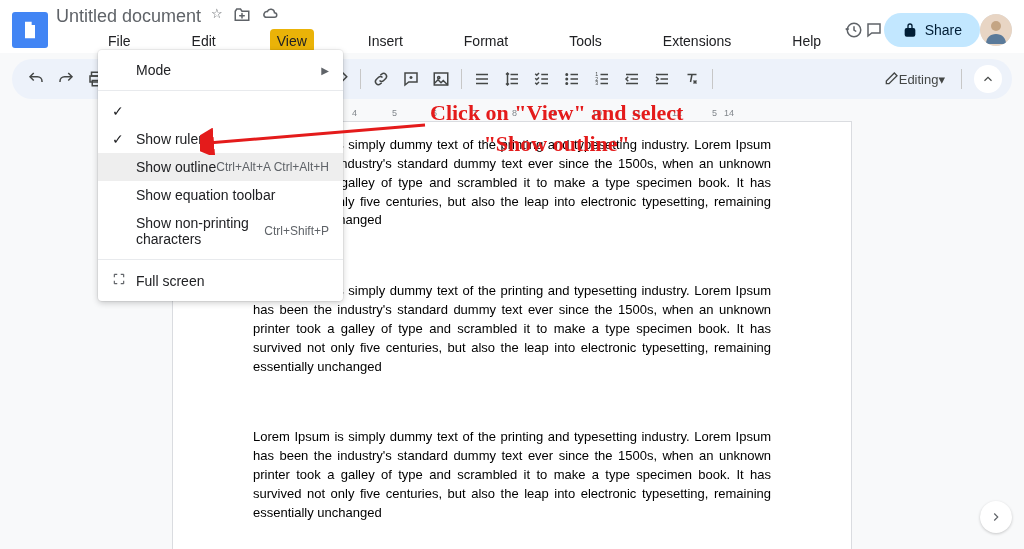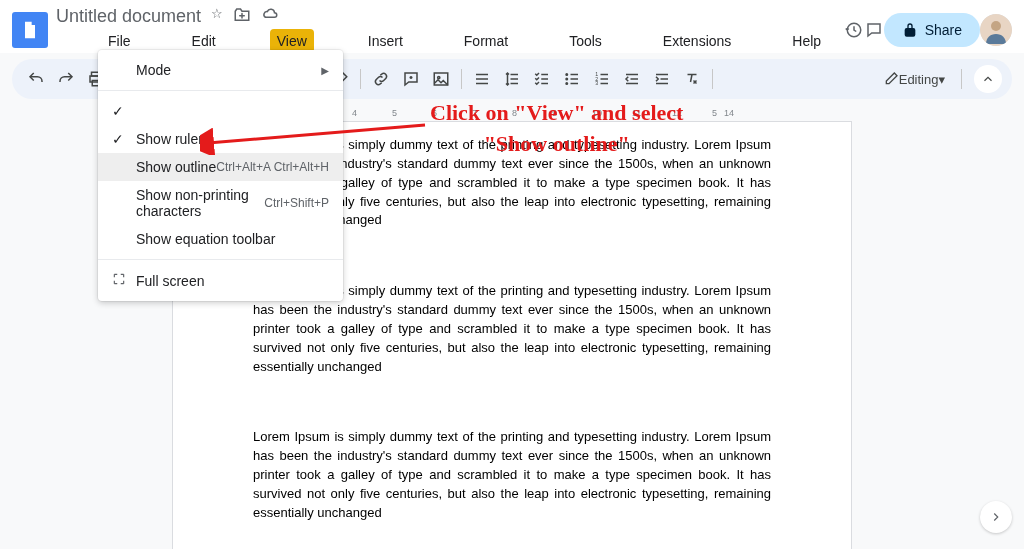--- a/index.html
+++ b/index.html
@@ -275,26 +275,26 @@
     <span class="dd-check">✓</span>
     <span class="dd-label">Show ruler</span>
   </div>
   <div class="dd-item highlighted">
     <span class="dd-check"></span>
     <span class="dd-label">Show outline</span>
     <span class="dd-shortcut">Ctrl+Alt+A Ctrl+Alt+H</span>
   </div>
   <div class="dd-item">
     <span class="dd-check"></span>
+    <span class="dd-label">Show equation toolbar</span>
+  </div>
+  <div class="dd-item">
+    <span class="dd-check"></span>
     <span class="dd-label">Show non-printing characters</span>
     <span class="dd-shortcut">Ctrl+Shift+P</span>
-  </div>
-  <div class="dd-item">
-    <span class="dd-check"></span>
-    <span class="dd-label">Show equation toolbar</span>
   </div>
   <div class="dd-sep"></div>
   <div class="dd-item">
     <span class="dd-check"><svg width="14" height="14" viewBox="0 0 24 24" fill="none" stroke="#5f6368" stroke-width="2">
           <path d="M4 4h5M4 4v5M20 4h-5M20 4v5M4 20h5M4 20v-5M20 20h-5M20 20v-5"></path>
         </svg></span>
     <span class="dd-label">Full screen</span>
   </div>
 </div>
 

